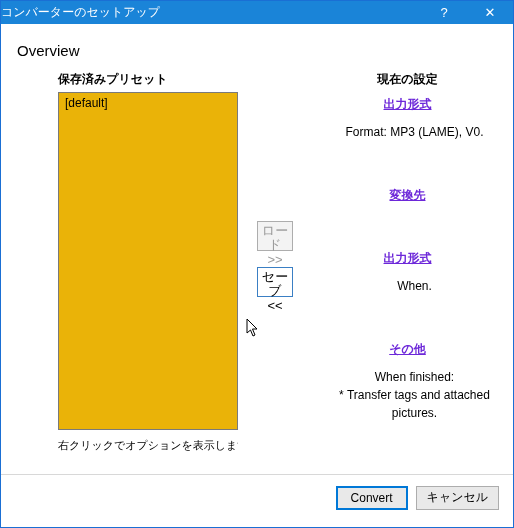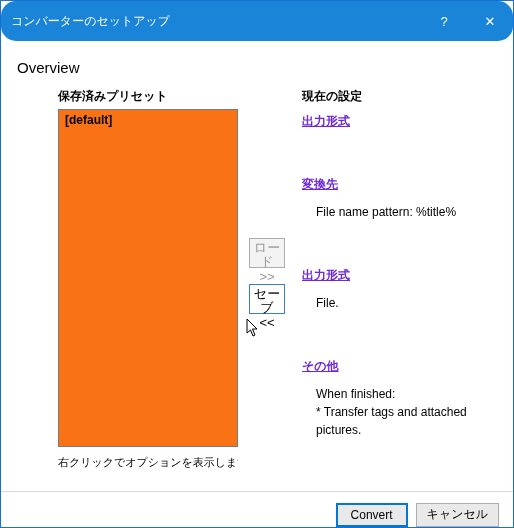--- a/index.html
+++ b/index.html
@@ -7,27 +7,25 @@
     margin: 0;
     font-family: "Meiryo UI", "MS UI Gothic", "Segoe UI", sans-serif;
     font-size: 12px;
     background: #fff;
     width: 514px;
     height: 528px;
     overflow: hidden;
     border: 1px solid #1a6fd4;
   }
   .titlebar {
-    height: 40px;
+    height: 23px;
     background: #1a84d8;
     display: flex;
     align-items: center;
-    padding-left: 10px;
     color: #fff;
-    border-radius: 15px;
   }
   .titlebar-text { flex: 1; font-size: 12px; }
   .titlebar-btn {
     width: 46px;
     height: 30px;
     display: flex;
     align-items: center;
     justify-content: center;
     color: #fff;
     font-size: 13px;
@@ -37,36 +35,35 @@
     height: calc(100% - 30px - 46px);
     overflow: hidden;
   }
   .h1 {
     font-size: 15px;
     font-weight: normal;
     margin: 4px 0 12px 0;
   }
   .cols {
     display: flex;
-    gap: 6px;
+    gap: 14px;
     height: calc(100% - 40px);
     padding-left: 41px;
   }
   .left {
     width: 180px;
     display: flex;
     flex-direction: column;
   }
   .left-label { font-weight: bold; margin-bottom: 4px; }
   .listbox {
     border: 1px solid #7a7a7a;
     height: 338px;
-    background: #f97316;
+    background: #eab308;
     padding: 2px 4px;
-    font-weight: bold;
   }
   .listbox-item { padding: 1px 2px; }
   .left-hint { margin-top: 8px; font-size: 11px; white-space: nowrap; overflow:hidden;}
   .mid {
     width: 46px;
     display: flex;
     flex-direction: column;
     align-items: center;
     padding-top: 150px;
     gap: 16px;
@@ -83,20 +80,21 @@
     cursor: default;
   }
   .midbtn.disabled { color: #9a9a9a; background: #f3f3f3; }
   .midbtn.active {
     background: #fff;
     border: 1px solid #3a7fc4;
   }
   .right {
     flex: 1;
     padding-left: 6px;
+    text-align: center;
   }
   .right-label { font-weight: bold; margin-bottom: 8px; }
   .sect { margin-bottom: 44px; }
   .sect-big { margin-bottom: 46px; }
   .link {
     color: #6d28d9;
     text-decoration: underline;
     font-weight: bold;
     font-size: 12px;
   }
@@ -160,30 +158,30 @@
       <div class="midbtn active">
         <span>セーブ</span><br>
         <span>&lt;&lt;</span>
       </div>
     </div>
     <div class="right">
       <div class="right-label">現在の設定</div>
 
       <div class="sect-big">
         <span class="link">出力形式</span>
+        <div class="sect-body">Format: MP3 (LAME), V0.</div>
       </div>
 
       <div class="sect-big">
         <span class="link">変換先</span>
-        <div class="sect-body">File name pattern: %title%</div>
       </div>
 
       <div class="sect-big">
         <span class="link">出力形式</span>
-        <div class="sect-body">File.</div>
+        <div class="sect-body">When.</div>
       </div>
 
       <div class="sect">
         <span class="link">その他</span>
         <div class="sect-body">
           <span>When finished:</span><br>
           <span>* Transfer tags and attached pictures.</span>
         </div>
       </div>
     </div>

